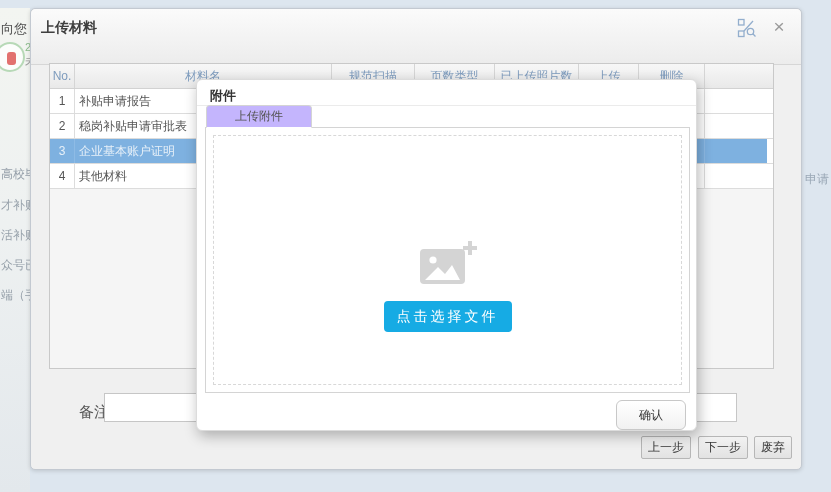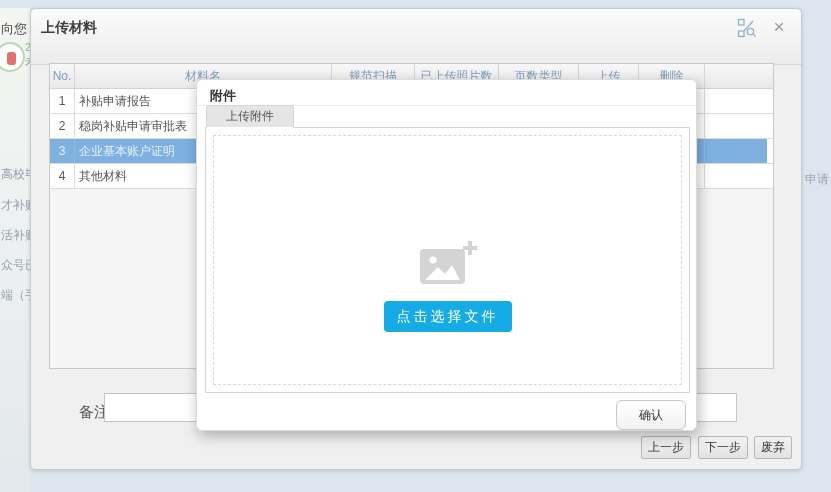--- a/index.html
+++ b/index.html
@@ -100,22 +100,22 @@
   
   .modal {
     position: absolute; left: 196px; top: 79px; width: 501px; height: 352px;
     background: #fff; border: 1px solid #dcdcdc; border-radius: 6px;
     box-shadow: 2px 5px 14px rgba(0,0,0,0.28); z-index: 10;
   }
   .modal-title { position: absolute; left: 13px; top: 7px; font-size: 13px; font-weight: bold; color: #333; }
   .modal-sep { position: absolute; left: 0; top: 25px; width: 100%; height: 0; border-top: 1px solid #ebebeb; }
   .tabs-strip { position: absolute; left: 8px; top: 25px; width: 485px; height: 23px; border-bottom: 1px solid #d4d4d4; }
   .tab-active {
-    position: absolute; left: 1px; bottom: -1px; height: 23px; padding: 0 19px;
-    background: #e5e5e5; border: 1px solid #d4d4d4; border-bottom: 1px solid #fff;
+    position: absolute; left: 1px; bottom: -1px; height: 23px; padding: 0 28px;
+    background: #c4b5fd; border: 1px solid #d4d4d4; border-bottom: 1px solid #fff;
     border-radius: 4px 4px 0 0; font-size: 12px; color: #555; line-height: 21px; cursor: pointer;
   }
   .tab-body {
     position: absolute; left: 8px; top: 48px; width: 485px; height: 265px;
     background: #fff; border: 1px solid #d4d4d4; border-top: none;
   }
   .dashed-area { position: absolute; left: 7px; top: 7px; right: 7px; bottom: 7px; border: 1px dashed #d8d8d8; }
   .upload-icon { position: absolute; left: 50%; top: 112px; transform: translateX(-50%); }
   .select-file-btn {
     position: absolute; left: 50%; top: 173px; transform: translateX(-50%);
@@ -159,22 +159,22 @@
       </svg>
     </span>
     <span class="icon-close">×</span>
   </div>
 
   <div class="datagrid">
     <div class="dg-header">
       <div class="dg-hcell c0">No.</div>
       <div class="dg-hcell c1">材料名</div>
       <div class="dg-hcell c2">规范扫描</div>
+      <div class="dg-hcell c3">页数类型</div>
       <div class="dg-hcell c4">已上传照片数</div>
-      <div class="dg-hcell c3">页数类型</div>
       <div class="dg-hcell c5">上传</div>
       <div class="dg-hcell c6">删除</div>
       <div class="dg-hcell c7">查看</div>
       <div class="dg-hcell c8"></div>
     </div>
 
     <div class="dg-row">
       <div class="dg-cell c0">1</div>
       <div class="dg-cell c1 name">补贴申请报告</div>
       <div class="dg-cell c2"></div>

